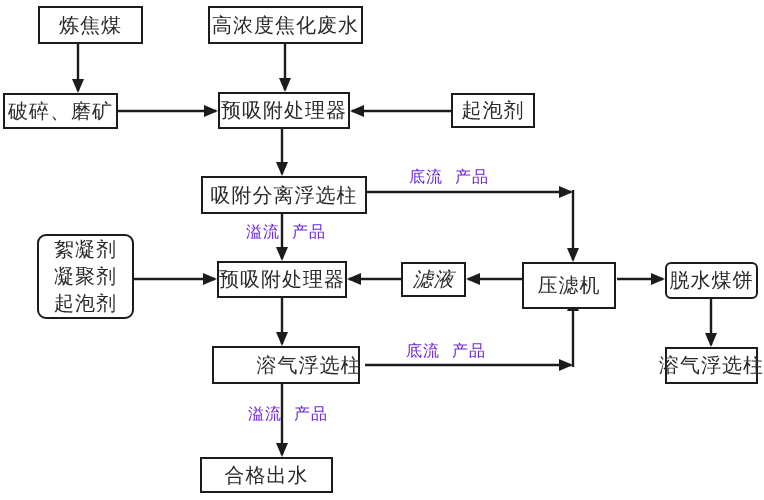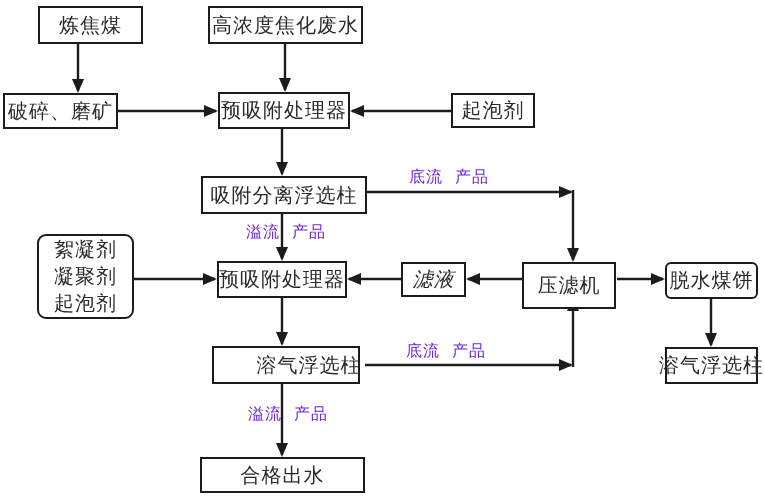--- a/index.html
+++ b/index.html
@@ -123,21 +123,21 @@
   <div class="box" style="left:401px; top:262px; width:65px; height:35px;font-style:italic;">滤液</div>
 
   <div class="box" style="left:522px; top:262px; width:94px; height:47px;">压滤机</div>
 
   <div class="box" style="left:665px; top:262px; width:93px; height:37px;border-radius:6px;">脱水煤饼</div>
 
   <div class="box" style="left:212px; top:346px; width:148px; height:38px;padding-left:46px;">溶气浮选柱</div>
 
   <div class="box" style="left:665px; top:347px; width:93px; height:37px;">溶气浮选柱</div>
 
-  <div class="box" style="left:200px; top:457px; width:165px; height:36px;">合格出水</div>
+  <div class="box" style="left:200px; top:457px; width:133px; height:36px;">合格出水</div>
 
   <div class="edge-label" style="left:409px; top:167px;">底流 产品</div>
 
   <div class="edge-label" style="left:246px; top:222px;">溢流 产品</div>
 
   <div class="edge-label" style="left:406px; top:341px;">底流 产品</div>
 
   <div class="edge-label" style="left:248px; top:404px;">溢流 产品</div>
 
 </div>

